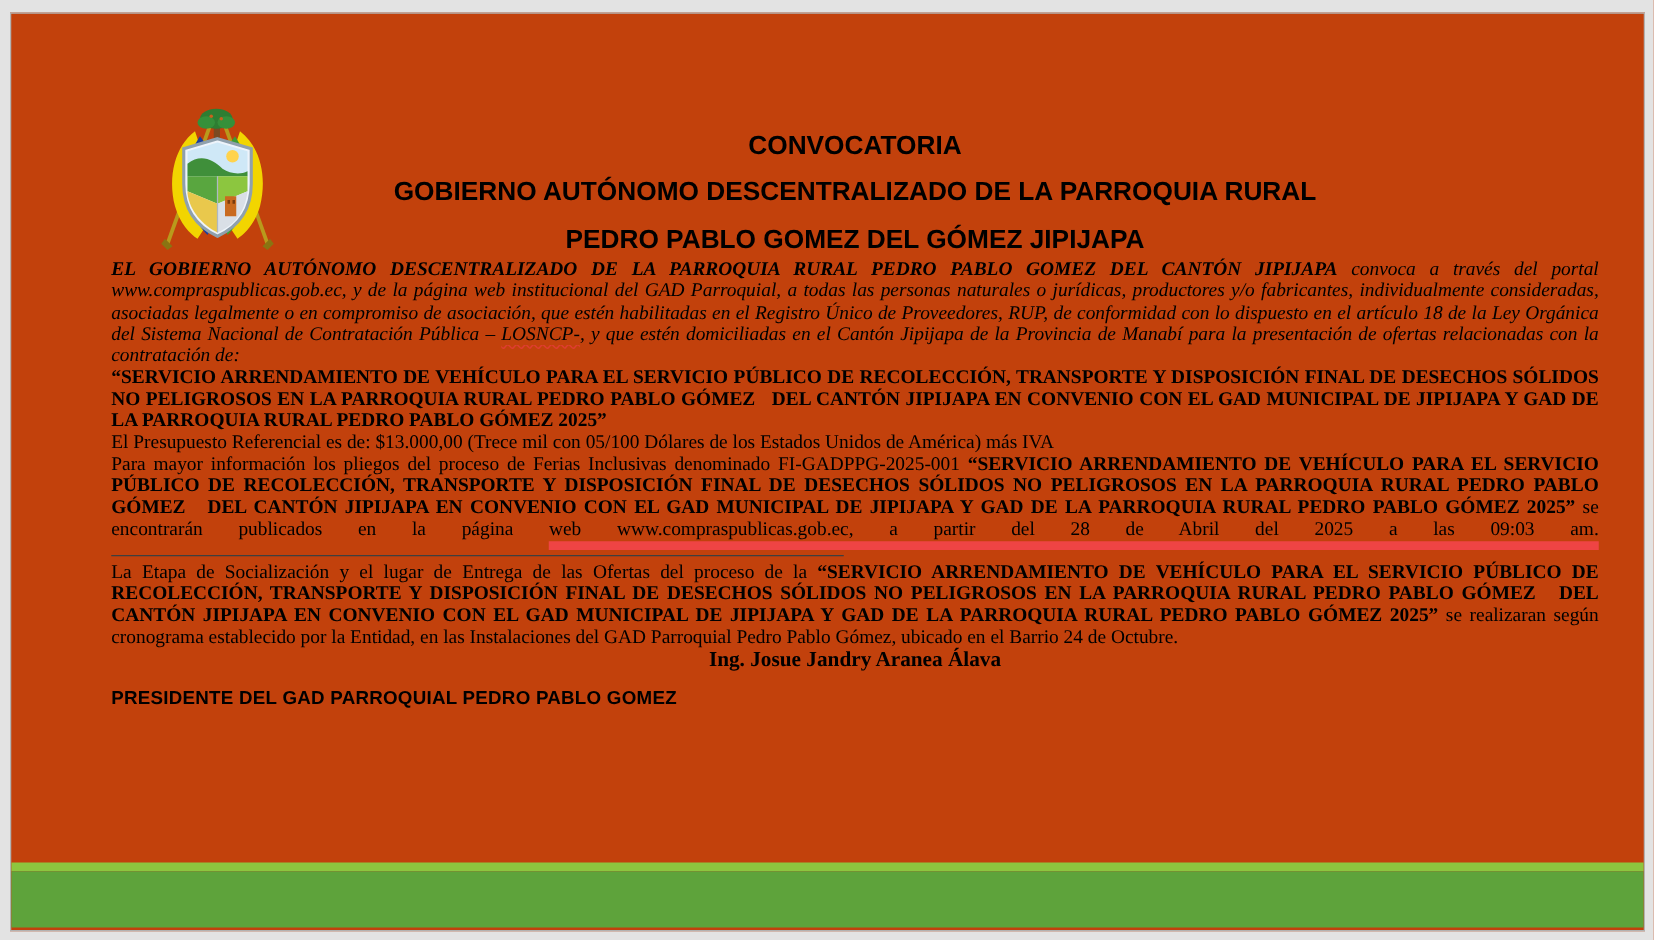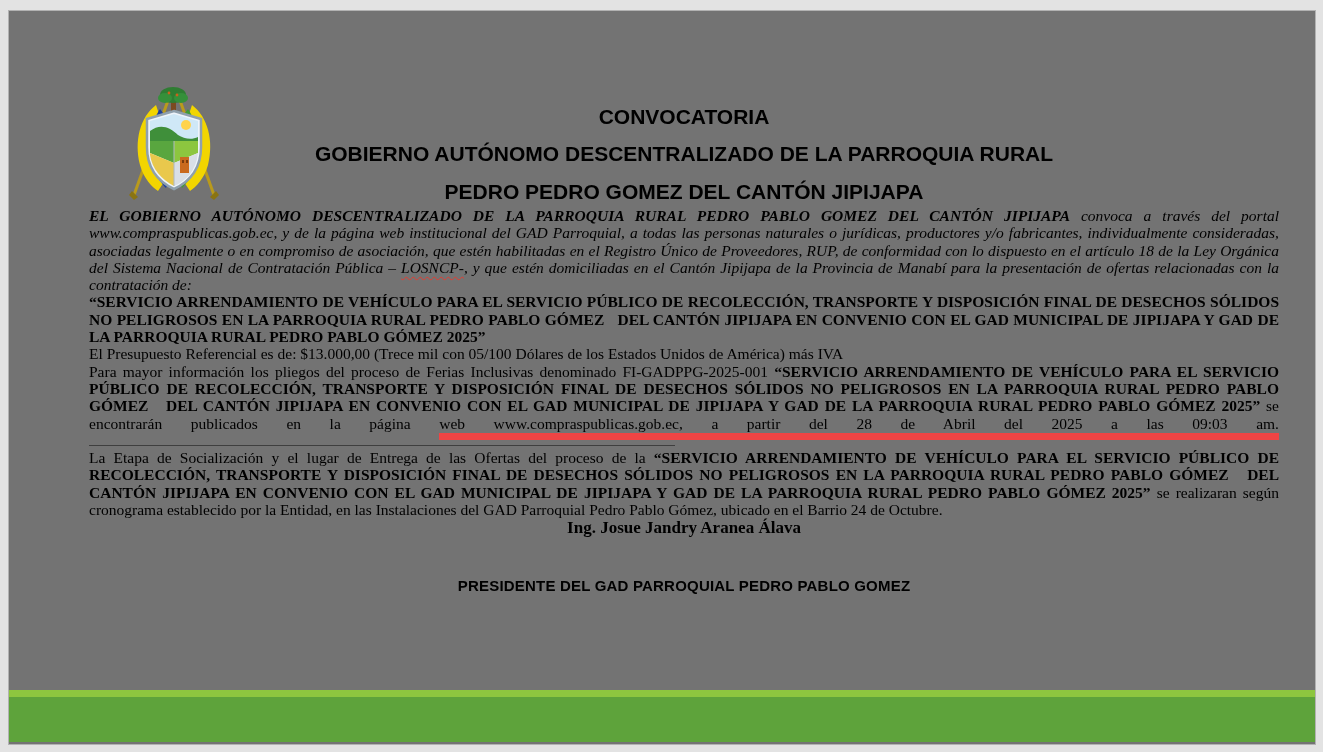--- a/index.html
+++ b/index.html
@@ -4,21 +4,21 @@
 <style>
   html,body{margin:0;padding:0;}
   body{
     width:1323px;height:752px;position:relative;
     background:#e3e3e3;
     font-family:"Liberation Serif", serif;
     overflow:hidden;
   }
   .doc-page{
     position:absolute;left:8px;top:10px;width:1306px;height:733px;
-    background:#737373;border:1px solid #b2b2b2;overflow:hidden;
+    background:#c2410c;border:1px solid #b2b2b2;overflow:hidden;
   }
   .emblem{
     position:absolute;left:95px;top:72px;width:140px;height:120px;
   }
   .titles{
     padding:92px 36px 0 80px;text-align:center;
     font-family:"Liberation Sans", sans-serif;font-weight:bold;color:#000;
   }
   .doc-title{font-size:21px;line-height:28px;margin:0;}
   .doc-heading{font-size:21px;line-height:31px;margin:7px 0 0 0;}
@@ -42,21 +42,21 @@
   }
   .line-fill{
     display:inline-block;width:586px;height:2px;
     border-bottom:1px solid #3f3f3f;vertical-align:baseline;
   }
   .sig-name{
     text-align:center;font-weight:bold;font-size:17px;
     font-family:"Liberation Serif", serif;
   }
   .sig-title{
-    margin-top:39px;text-align:center;font-weight:bold;font-size:15px;
+    margin-top:12px;text-align:left;font-weight:bold;font-size:15px;
     font-family:"Liberation Sans", sans-serif;letter-spacing:0.2px;
   }
   .bar-light{
     position:absolute;left:0;right:0;bottom:47px;height:7px;background:#8dc63f;
   }
   .bar-dark{
     position:absolute;left:0;right:0;bottom:2px;height:45px;background:#5ea33b;
   }
 </style>
 </head>
@@ -109,21 +109,21 @@
         <rect x="78" y="77" width="2" height="3" fill="#7a3c0e"></rect>
         <rect x="82" y="77" width="2" height="3" fill="#7a3c0e"></rect>
         <path d="M70,58 L70,103" stroke="#aeb8c2" stroke-width="1"></path>
       </g>
     </svg>
   </div>
 
   <div class="titles">
     <div class="doc-title">CONVOCATORIA</div>
     <div class="doc-heading">GOBIERNO AUTÓNOMO DESCENTRALIZADO DE LA PARROQUIA RURAL</div>
-    <div class="doc-heading">PEDRO PEDRO GOMEZ DEL CANTÓN JIPIJAPA</div>
+    <div class="doc-heading">PEDRO PABLO GOMEZ DEL GÓMEZ JIPIJAPA</div>
   </div>
 
   <div class="content">
 
     <p class="p1"><span class="b">EL GOBIERNO AUTÓNOMO DESCENTRALIZADO DE LA PARROQUIA RURAL PEDRO PABLO GOMEZ DEL CANTÓN JIPIJAPA</span><span> convoca a través del portal www.compraspublicas.gob.ec, y de la página web institucional del GAD Parroquial, a todas las personas naturales o jurídicas, productores y/o fabricantes, individualmente consideradas, asociadas legalmente o en compromiso de asociación, que estén habilitadas en el Registro Único de Proveedores, RUP, de conformidad con lo dispuesto en el artículo 18 de la Ley Orgánica del Sistema Nacional de Contratación Pública – </span><span class="spell">LOSNCP-</span><span>, y que estén domiciliadas en el Cantón Jipijapa de la Provincia de Manabí para la presentación de ofertas relacionadas con la contratación de:</span></p>
 
     <p class="p2">“SERVICIO ARRENDAMIENTO DE VEHÍCULO PARA EL SERVICIO PÚBLICO DE RECOLECCIÓN, TRANSPORTE Y DISPOSICIÓN FINAL DE DESECHOS SÓLIDOS NO PELIGROSOS EN LA PARROQUIA RURAL PEDRO PABLO GÓMEZ&nbsp;&nbsp; DEL CANTÓN JIPIJAPA EN CONVENIO CON EL GAD MUNICIPAL DE JIPIJAPA Y GAD DE LA PARROQUIA RURAL PEDRO PABLO GÓMEZ 2025”</p>
 
     <p class="p3">El Presupuesto Referencial es de: $13.000,00 (Trece mil con 05/100 Dólares de los Estados Unidos de América) más IVA</p>
 

